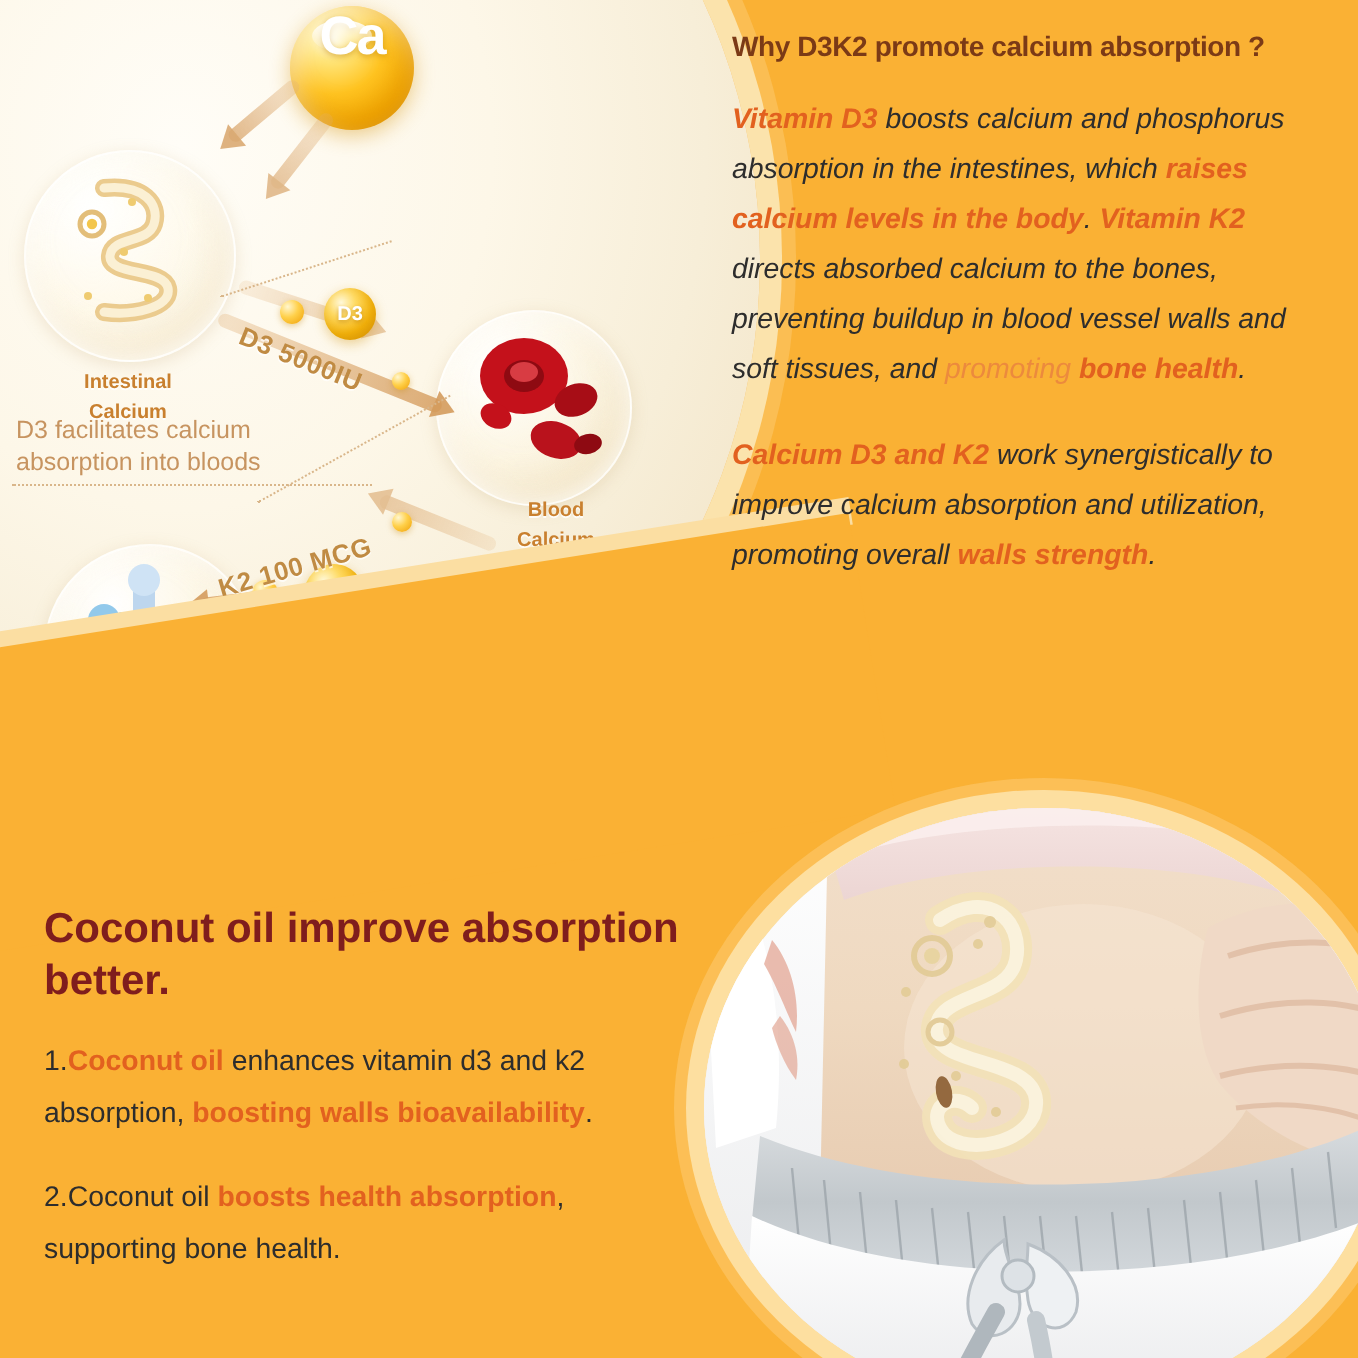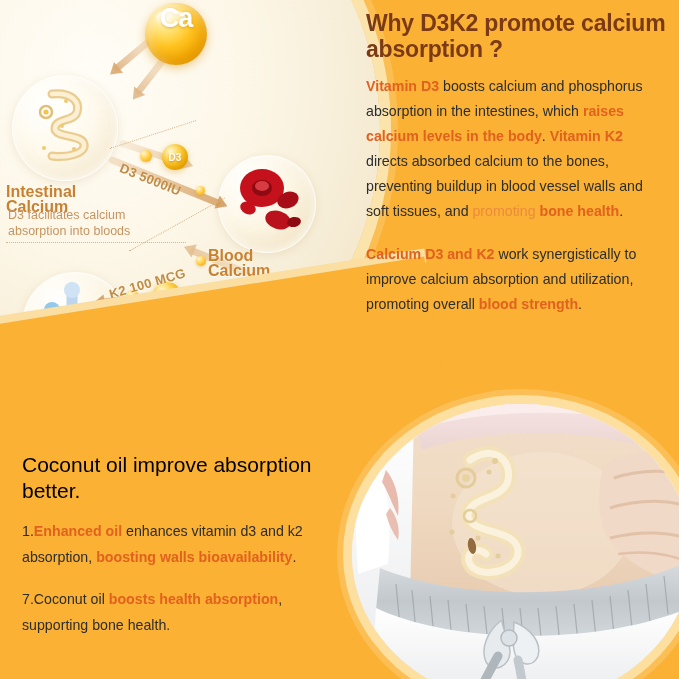--- a/index.html
+++ b/index.html
@@ -70,46 +70,46 @@
   .arw{position:absolute;height:7px;border-radius:4px;
     background:linear-gradient(90deg,rgba(226,176,118,.30),rgba(214,158,96,.85));}
   .arw::after{content:"";position:absolute;right:-7px;top:-4px;
     border-left:11px solid rgba(212,155,92,.9);
     border-top:7px solid transparent;border-bottom:7px solid transparent;}
   .arw.rev{background:linear-gradient(270deg,rgba(226,176,118,.30),rgba(214,158,96,.85));}
   .arw.rev::after{right:auto;left:-7px;
     border-left:none;border-right:11px solid rgba(212,155,92,.9);}
 
   
-  .dlabel{position:absolute;color:#C9802F;font-weight:bold;font-size:16px;line-height:15px;
+  .dlabel{position:absolute;color:#C9802F;font-weight:bold;font-size:10px;line-height:15px;text-align:center;
     text-shadow:0 1px 0 rgba(255,255,255,.8);}
   .dnote{position:absolute;color:#C79460;font-size:12.5px;line-height:15.5px;}
   .dtag{position:absolute;color:#C08B43;font-weight:bold;font-size:13px;letter-spacing:.3px;
     text-shadow:0 1px 0 rgba(255,255,255,.7);}
   .dotted{position:absolute;border-top:1px dotted #D9B68A;}
 
   
   .intestine-glyph{position:absolute;left:22px;top:86px;width:82px;height:80px;}
   
   .bone-glyph{position:absolute;left:32px;top:282px;width:84px;height:84px;}
   
   .blood-glyph{position:absolute;left:228px;top:164px;width:78px;height:78px;}
 
   
   .right-col{position:absolute;left:366px;top:10px;width:300px;}
   .h1{
-    color:#7B3A16;font-weight:bold;font-size:23px;line-height:26px;letter-spacing:-.2px;margin:0 0 12px 0;
-  }
-  .para{color:#2d2d2d;font-size:14.2px;line-height:25px;margin:0 0 18px 0;}
+    color:#7B3A16;font-weight:bold;font-size:14px;line-height:26px;letter-spacing:-.2px;margin:0 0 12px 0;
+  }
+  .para{color:#2d2d2d;font-size:14.2px;line-height:25px;margin:0 0 18px 0;font-style:italic;}
   .hl{color:#E2611F;font-weight:bold;}
   .hl-soft{color:#EC8A3D;font-weight:normal;}
 
   
   .bottom-col{position:absolute;left:22px;top:452px;width:330px;}
-  .h2{color:#000000;font-weight:normal;font-size:21px;line-height:26px;margin:0 0 14px 0;}
+  .h2{color:#7f1d1d;font-weight:bold;font-size:21px;line-height:26px;margin:0 0 14px 0;}
   .para2{color:#2d2d2d;font-size:14.2px;line-height:26px;margin:0 0 16px 0;}
 
   
   .photo-disc{
     position:absolute;left:352px;top:404px;width:340px;height:300px;
     border-radius:50% / 50%;
     overflow:hidden;
     box-shadow:0 0 0 9px #FDDFA0, 0 0 0 15px rgba(253,205,120,.5);
     background:#f3ece6;
   }
@@ -197,21 +197,21 @@
       <div class="arw rev" style="left:108px;top:326px;width:105px;transform:rotate(-5deg);opacity:.6;"></div>
       <div class="arw rev" style="left:188px;top:258px;width:62px;transform:rotate(22deg);opacity:.6;"></div>
       <div class="pill p-k2">K2</div>
       <div class="dot-s" style="left:126px;top:290px;width:13px;height:13px;"></div>
       <div class="dot-s" style="left:196px;top:256px;width:10px;height:10px;"></div>
 
       <div class="dlabel" style="left:6px;top:184px;width:116px;">
         <div>Intestinal</div>
         <div>Calcium</div>
       </div>
-      <div class="dlabel" style="left:208px;top:248px;width:116px;">
+      <div class="dlabel" style="left:220px;top:248px;width:116px;">
         <div>Blood</div>
         <div>Calcium</div>
       </div>
       <div class="dlabel" style="left:16px;top:372px;width:116px;">
         <div>B♥ne</div>
         <div>Calcium</div>
       </div>
 
       <div class="dtag" style="left:118px;top:172px;transform:rotate(22deg);">D3  5000IU</div>
       <div class="dtag" style="left:108px;top:276px;transform:rotate(-16deg);">K2  100 MCG</div>
@@ -229,27 +229,27 @@
       <div class="dotted" style="left:170px;top:310px;width:100px;"></div>
     </div>
   </div>
 
   <div class="wedge-rim"></div>
   <div class="wedge"></div>
 
   <div class="right-col">
     <h1 class="h1">Why D3K2 promote calcium absorption ?</h1>
     <p class="para"><span class="hl">Vitamin D3</span><span> boosts calcium and phosphorus absorption in the intestines, which </span><span class="hl">raises calcium levels in the body</span><span>. </span><span class="hl">Vitamin K2</span><span> directs absorbed calcium to the bones, preventing buildup in blood vessel walls and soft tissues, and </span><span class="hl-soft">promoting </span><span class="hl">bone health</span><span>.</span></p>
-    <p class="para"><span class="hl">Calcium D3 and K2</span><span> work synergistically to improve calcium absorption and utilization, promoting overall </span><span class="hl">blood strength</span><span>.</span></p>
+    <p class="para"><span class="hl">Calcium D3 and K2</span><span> work synergistically to improve calcium absorption and utilization, promoting overall </span><span class="hl">walls strength</span><span>.</span></p>
   </div>
 
   <div class="bottom-col">
     <h2 class="h2">Coconut oil improve absorption better.</h2>
-    <p class="para2"><span>1.</span><span class="hl">Enhanced oil</span><span> enhances vitamin d3 and k2 absorption, </span><span class="hl">boosting walls bioavailability</span><span>.</span></p>
-    <p class="para2"><span>7.Coconut oil </span><span class="hl">boosts health absorption</span><span>, supporting bone health.</span></p>
+    <p class="para2"><span>1.</span><span class="hl">Coconut oil</span><span> enhances vitamin d3 and k2 absorption, </span><span class="hl">boosting walls bioavailability</span><span>.</span></p>
+    <p class="para2"><span>2.Coconut oil </span><span class="hl">boosts health absorption</span><span>, supporting bone health.</span></p>
   </div>
 
   <div class="photo-disc">
     <svg width="340" height="300" viewBox="0 0 340 300">
       <defs>
         <linearGradient id="skin" x1="0" y1="0" x2="0" y2="1">
           <stop offset="0%" stop-color="#F2DFCB"></stop>
           <stop offset="45%" stop-color="#EFD9C0"></stop>
           <stop offset="100%" stop-color="#E6C9AE"></stop>
         </linearGradient>

